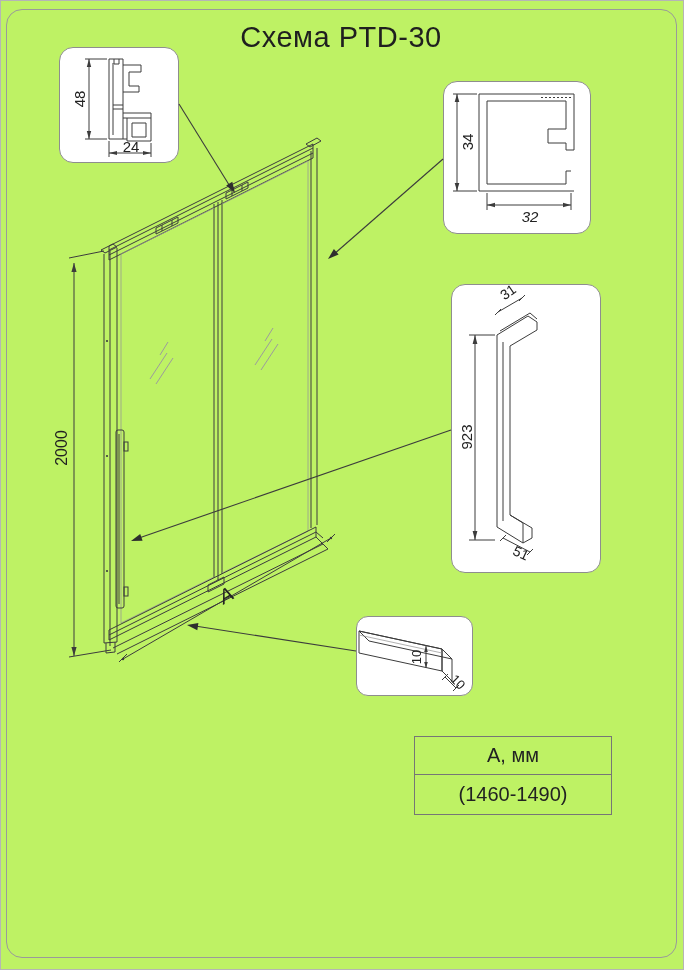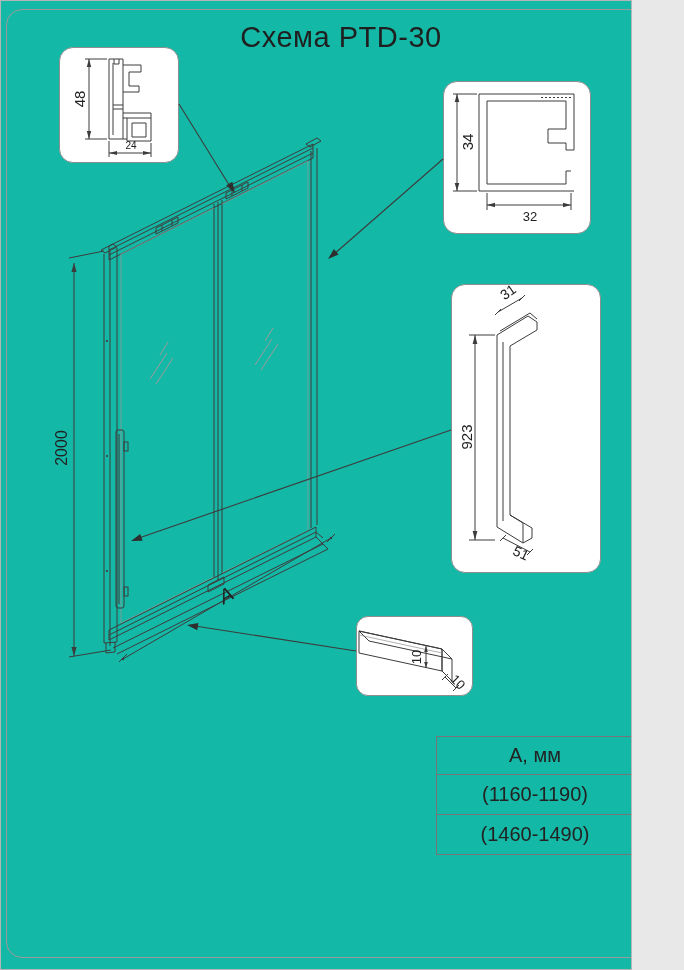--- a/index.html
+++ b/index.html
@@ -1,28 +1,28 @@
 <!DOCTYPE html>
 <html><head>
 <meta charset="utf-8">
 <style>
   html,body{margin:0;padding:0;background:#e8e8e8;}
-  .page{position:relative;width:632px;height:970px;background:#14b8a6;overflow:hidden;
+  .page{position:relative;width:684px;height:970px;background:#bef264;overflow:hidden;
         font-family:"Liberation Sans","DejaVu Sans",sans-serif;color:#2a2a2a;
         border:1px solid #b5b5b5;box-sizing:border-box;}
   .page-border{position:absolute;left:5px;top:8px;width:671px;height:949px;
         border:1.5px solid #9a9a9a;border-radius:16px;box-sizing:border-box;}
   .title{position:absolute;left:340px;top:36px;transform:translate(-50%,-50%);
         font-size:29px;letter-spacing:.5px;color:#1f1f1f;white-space:nowrap;}
   .detail-box{position:absolute;background:#fff;border:1.4px solid #8e8e8e;
         border-radius:14px;box-sizing:border-box;z-index:1;}
   svg.art{position:absolute;left:0;top:0;z-index:2;pointer-events:none;}
   .dim{position:absolute;z-index:3;white-space:nowrap;color:#222;line-height:1;}
   .r90{transform:translate(-50%,-50%) rotate(-90deg);}
-  .table-wrap{position:absolute;left:413px;top:735px;z-index:3;margin-left:22px;}
+  .table-wrap{position:absolute;left:413px;top:735px;z-index:3;}
   table.size-table{border-collapse:collapse;width:198px;table-layout:fixed;}
   table.size-table th,table.size-table td{border:1px solid #767676;text-align:center;
         font-weight:400;font-size:20px;color:#222;padding:0;}
   table.size-table th{height:37px;}
   table.size-table td{height:39px;}
 </style>
 </head>
 <body>
 
 <div class="page">
@@ -243,46 +243,43 @@
       <polygon points="425,645 423.2,651 426.8,651" fill="#3c3c3c" stroke="none"></polygon>
       <polygon points="425,667 423.2,661 426.8,661" fill="#3c3c3c" stroke="none"></polygon>
 
       <line x1="444" y1="676" x2="455" y2="687"></line>
       <line x1="441" y1="679" x2="447" y2="673"></line>
       <line x1="452" y1="690" x2="458" y2="684"></line>
     </g>
   </svg>
 
   <div class="dim r90" style="left:78px;top:98px;font-size:15px;">48</div>
-  <div class="dim" style="left:130px;top:145px;font-size:10px;transform:translate(-50%,-50%);">24</div>
+  <div class="dim" style="left:130px;top:145px;font-size:15px;transform:translate(-50%,-50%);">24</div>
 
   <div class="dim r90" style="left:466px;top:141px;font-size:15px;">34</div>
-  <div class="dim" style="left:529px;top:215px;font-size:13px;transform:translate(-50%,-50%);">32</div>
+  <div class="dim" style="left:529px;top:215px;font-size:15px;transform:translate(-50%,-50%);font-style:italic;">32</div>
 
   <div class="dim r90" style="left:465px;top:436px;font-size:15px;">923</div>
   <div class="dim" style="left:507px;top:291px;font-size:14px;transform:translate(-50%,-50%) rotate(-35deg);">31</div>
   <div class="dim" style="left:520px;top:552px;font-size:14px;transform:translate(-50%,-50%) rotate(25deg);">51</div>
 
   <div class="dim r90" style="left:415px;top:656px;font-size:13px;">10</div>
   <div class="dim" style="left:457px;top:681px;font-size:13px;transform:translate(-50%,-50%) rotate(45deg);">10</div>
 
   <div class="dim r90" style="left:61px;top:447px;font-size:16px;">2000</div>
   <div class="dim" style="left:225px;top:594px;font-size:20px;font-style:italic;transform:translate(-50%,-50%) rotate(-30deg);">А</div>
 
   <div class="table-wrap">
     <table class="size-table">
       <thead>
         <tr>
             <th>А, мм</th>
           </tr>
       </thead>
       <tbody>
         <tr>
-            <td>(1160-1190)</td>
-          </tr>
-        <tr>
             <td>(1460-1490)</td>
           </tr>
       </tbody>
     </table>
   </div>
 
 </div>
 
 </body></html>

